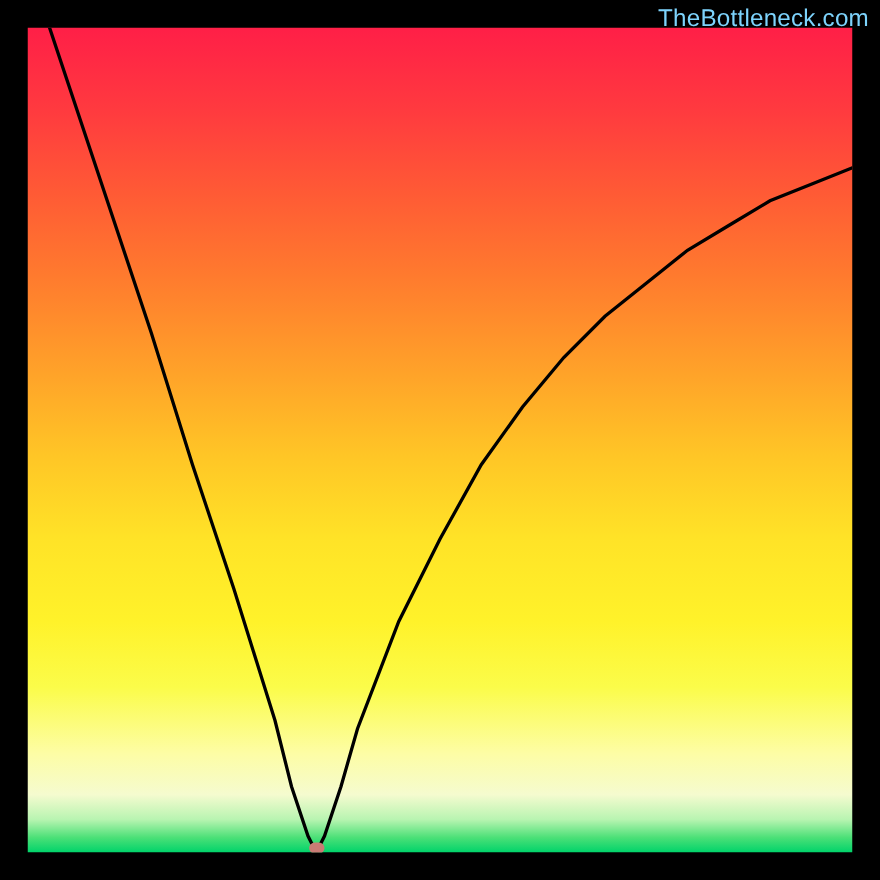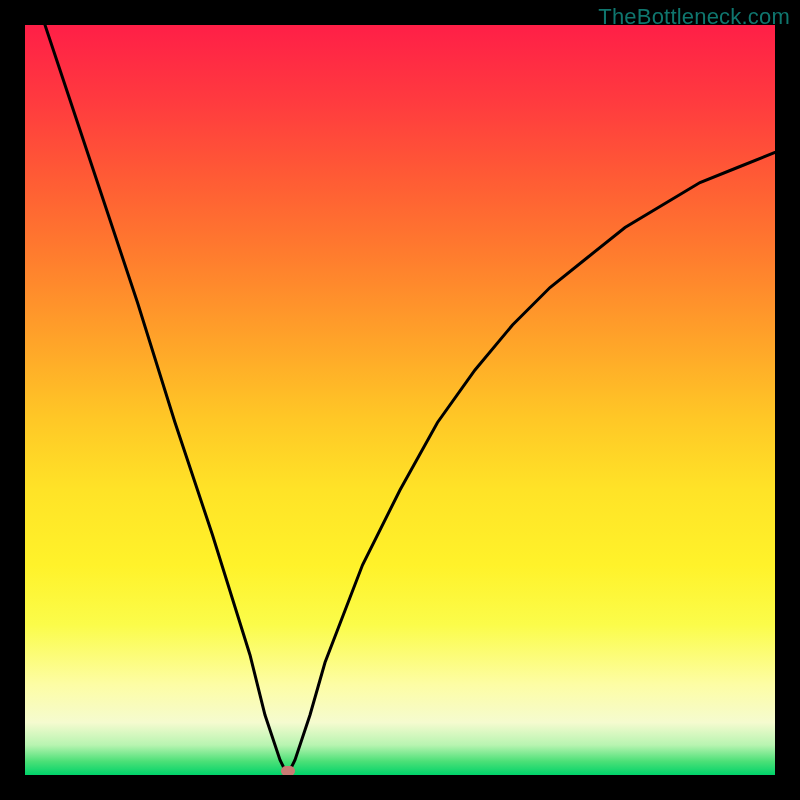--- a/index.html
+++ b/index.html
@@ -7,21 +7,21 @@
   .frame {
     position: relative;
     width: 800px;
     height: 800px;
     background: #000;
   }
   .watermark {
     position: absolute;
     top: 4px;
     right: 10px;
-    color: #0f766e;
+    color: #7dd3fc;
     font-family: Arial, Helvetica, sans-serif;
     font-size: 22px;
     font-weight: 500;
     letter-spacing: 0.2px;
     z-index: 5;
   }
   .plot-area {
     position: absolute;
     left: 25px;
     top: 25px;

